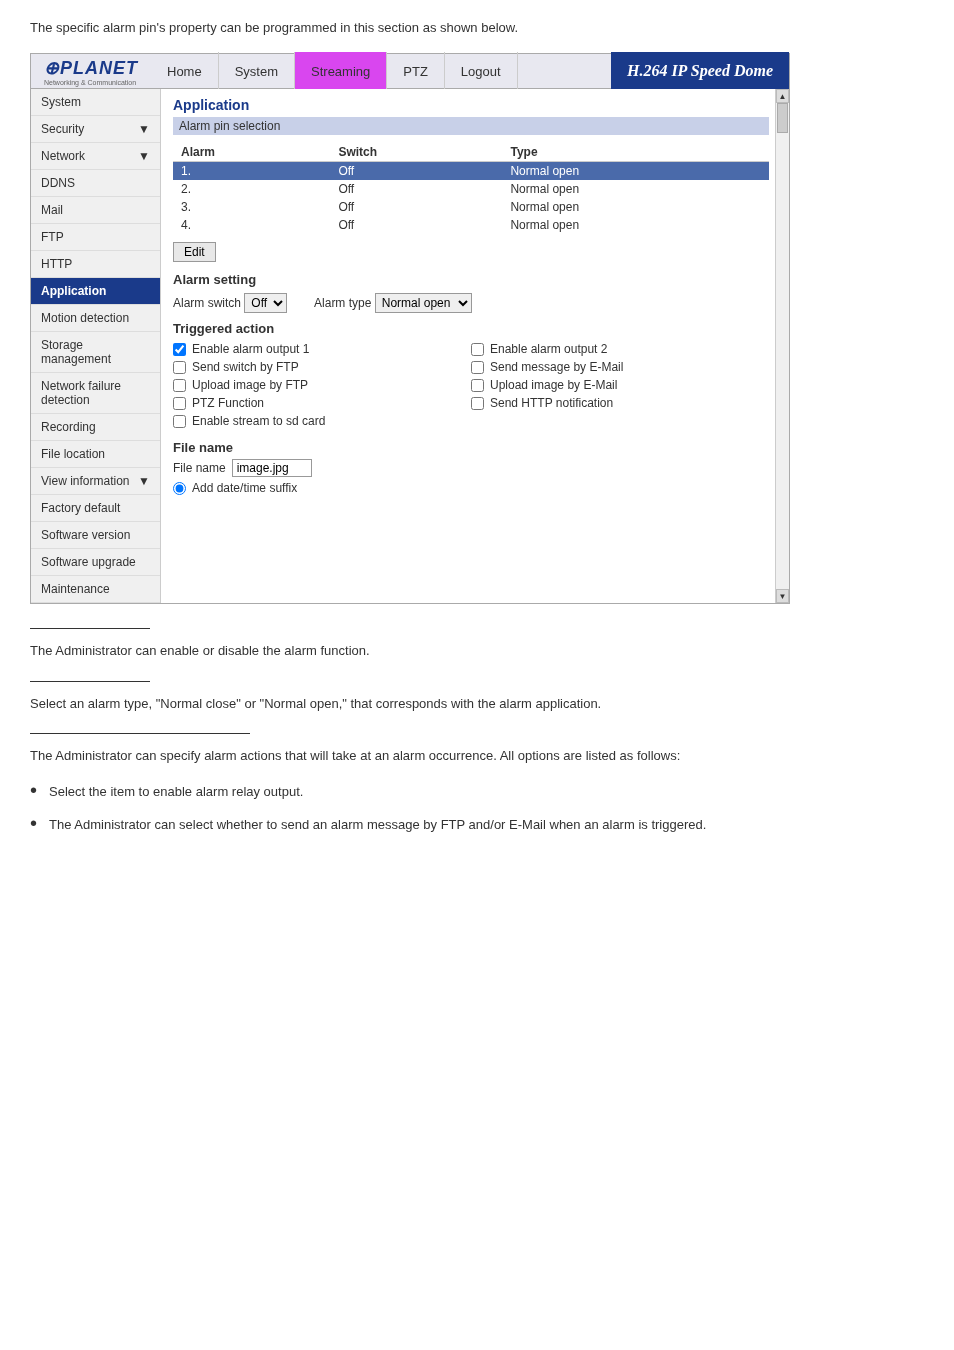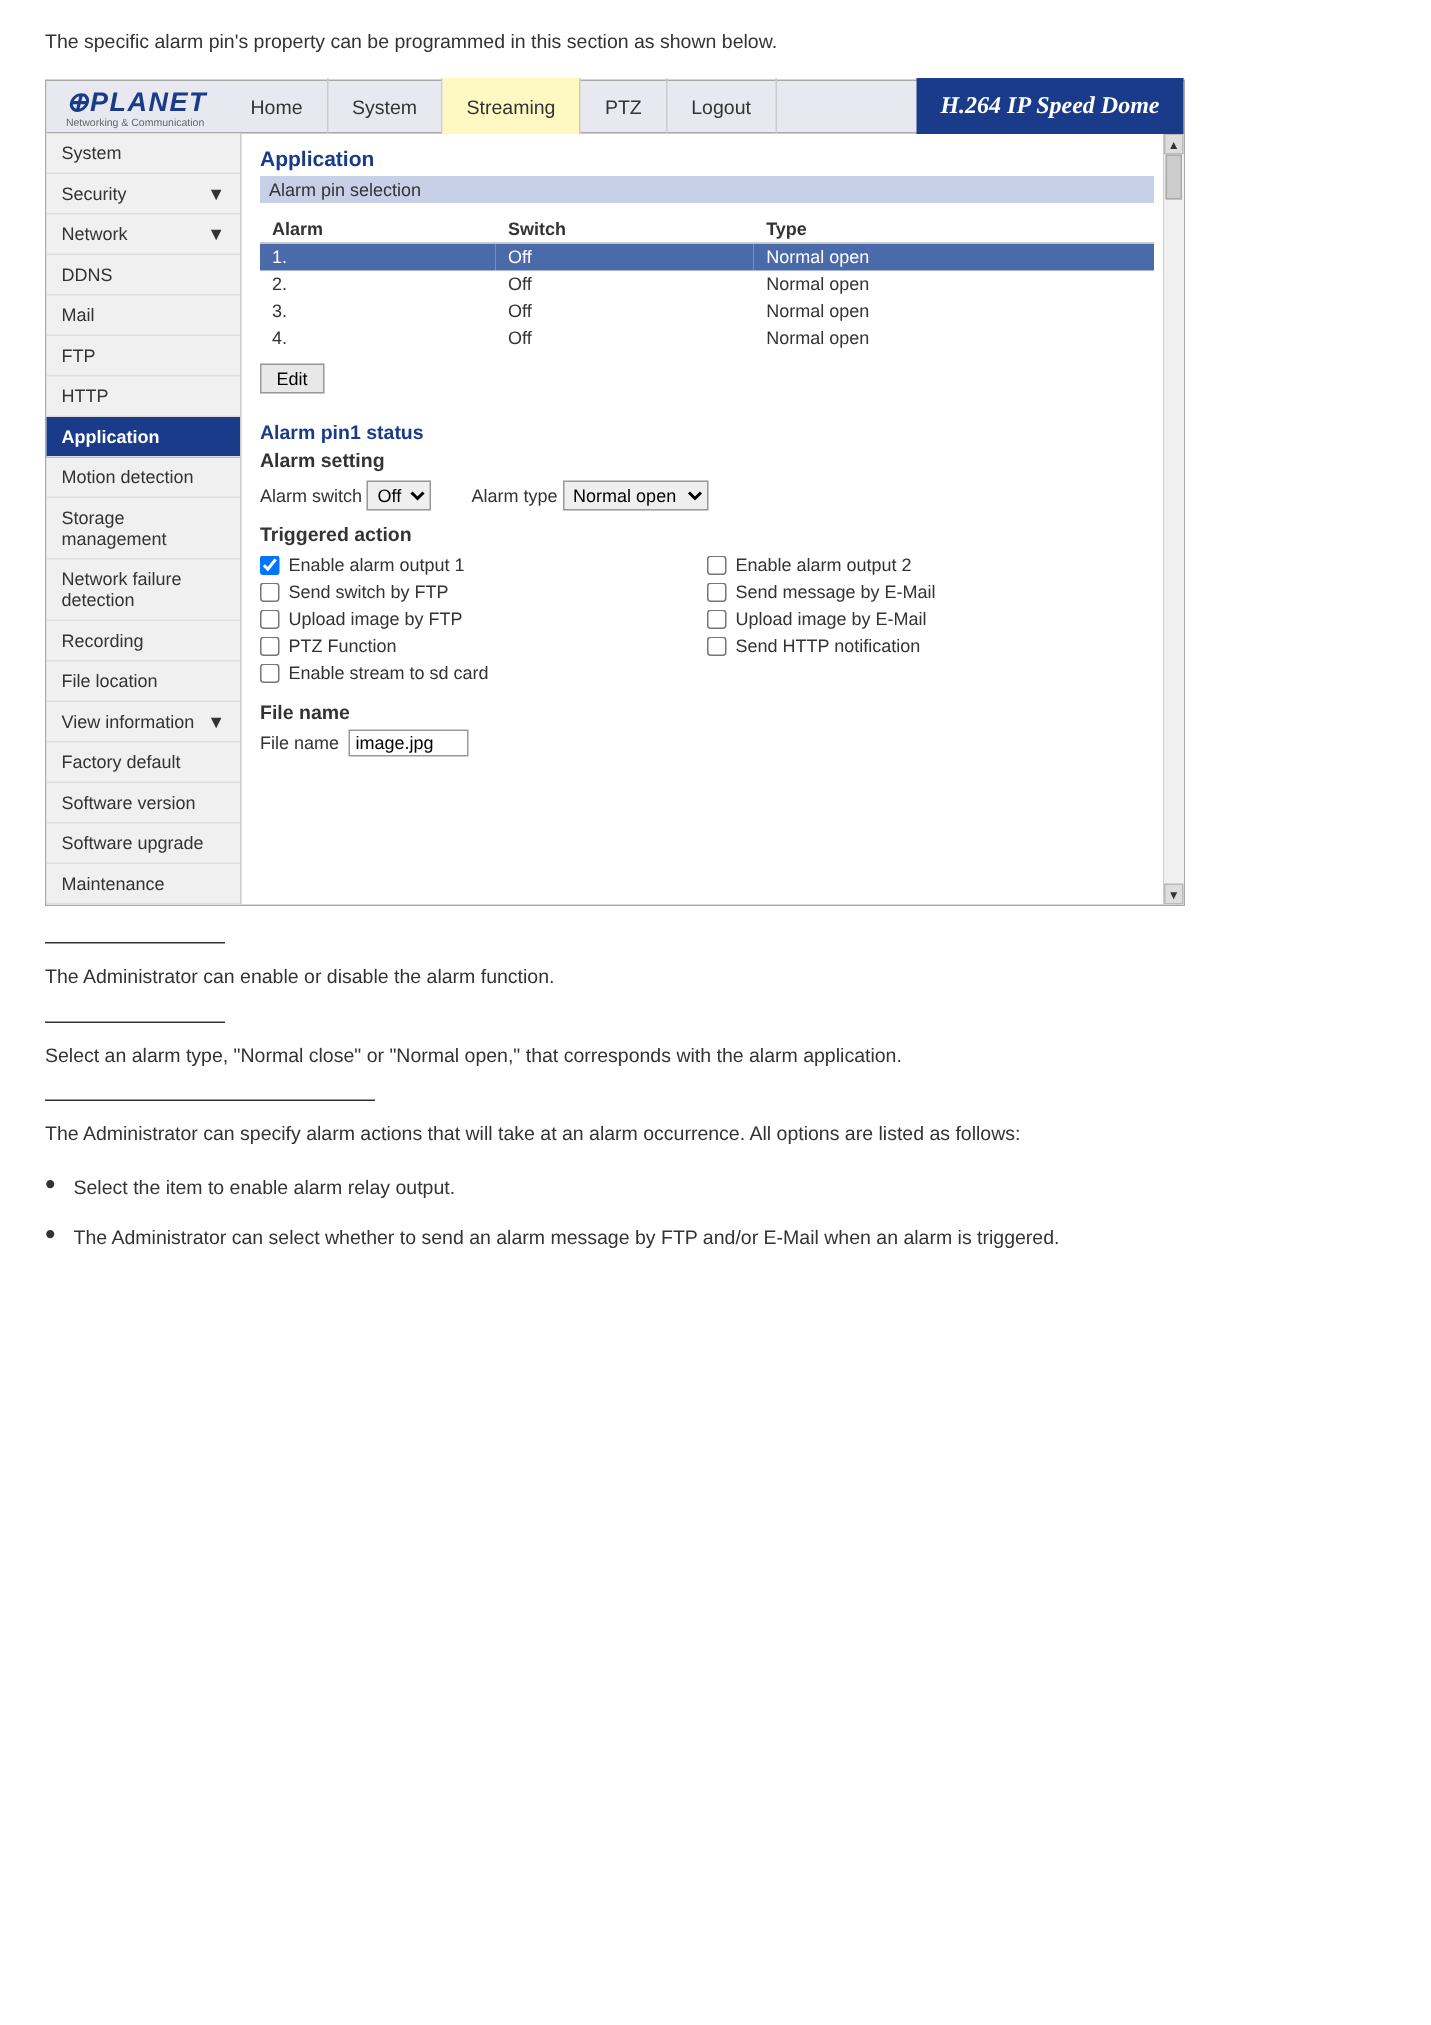--- a/index.html
+++ b/index.html
@@ -10,21 +10,21 @@
     .ui-container { border: 1px solid #aaa; width: 760px; }
 
     
     .nav-bar { display: flex; align-items: center; background: #e8e8f0; border-bottom: 1px solid #aaa; height: 35px; }
     .nav-logo { width: 120px; display: flex; align-items: center; justify-content: center; padding: 4px 8px; }
     .logo-img { display: flex; flex-direction: column; align-items: flex-start; }
     .logo-planet { font-size: 18px; font-weight: bold; color: #1a3a8a; letter-spacing: 1px; font-style: italic; }
     .logo-sub { font-size: 7px; color: #666; }
     .nav-links { display: flex; flex: 1; }
     .nav-link { padding: 0 16px; height: 38px; display: flex; align-items: center; font-size: 13px; color: #333; cursor: pointer; border-right: 1px solid #ccc; }
-    .nav-link.active { background: #fef9c3; }
+    .nav-link.active { background: #d946ef; }
     .nav-brand { margin-left: auto; background: #1a3a8a; color: #fff; font-size: 16px; font-weight: bold; font-style: italic; padding: 0 16px; height: 38px; display: flex; align-items: center; font-family: 'Times New Roman', serif; }
 
     
     .main-layout { display: flex; }
 
     
     .sidebar { width: 130px; background: #f0f0f0; border-right: 1px solid #ccc; min-height: 420px; }
     .sidebar-item { padding: 6px 10px; font-size: 12px; color: #333; cursor: pointer; display: flex; align-items: center; justify-content: space-between; border-bottom: 1px solid #ddd; }
     .sidebar-item.highlighted { background: #1a3a8a; color: #fff; font-weight: bold; }
 
@@ -216,21 +216,20 @@
             <tr>
               <td>4.</td>
               <td>Off</td>
               <td>Normal open</td>
             </tr>
           </tbody>
         </table>
 
         <button class="edit-btn">Edit</button>
 
-        <div class="alarm-status-title">Alarm pin1 status</div>
         <div class="alarm-setting-title">Alarm setting</div>
 
         
         <div class="form-row">
           <span>Alarm switch</span>
           &nbsp;
           <select>
             <option>Off</option>
             <option>On</option>
           </select>

